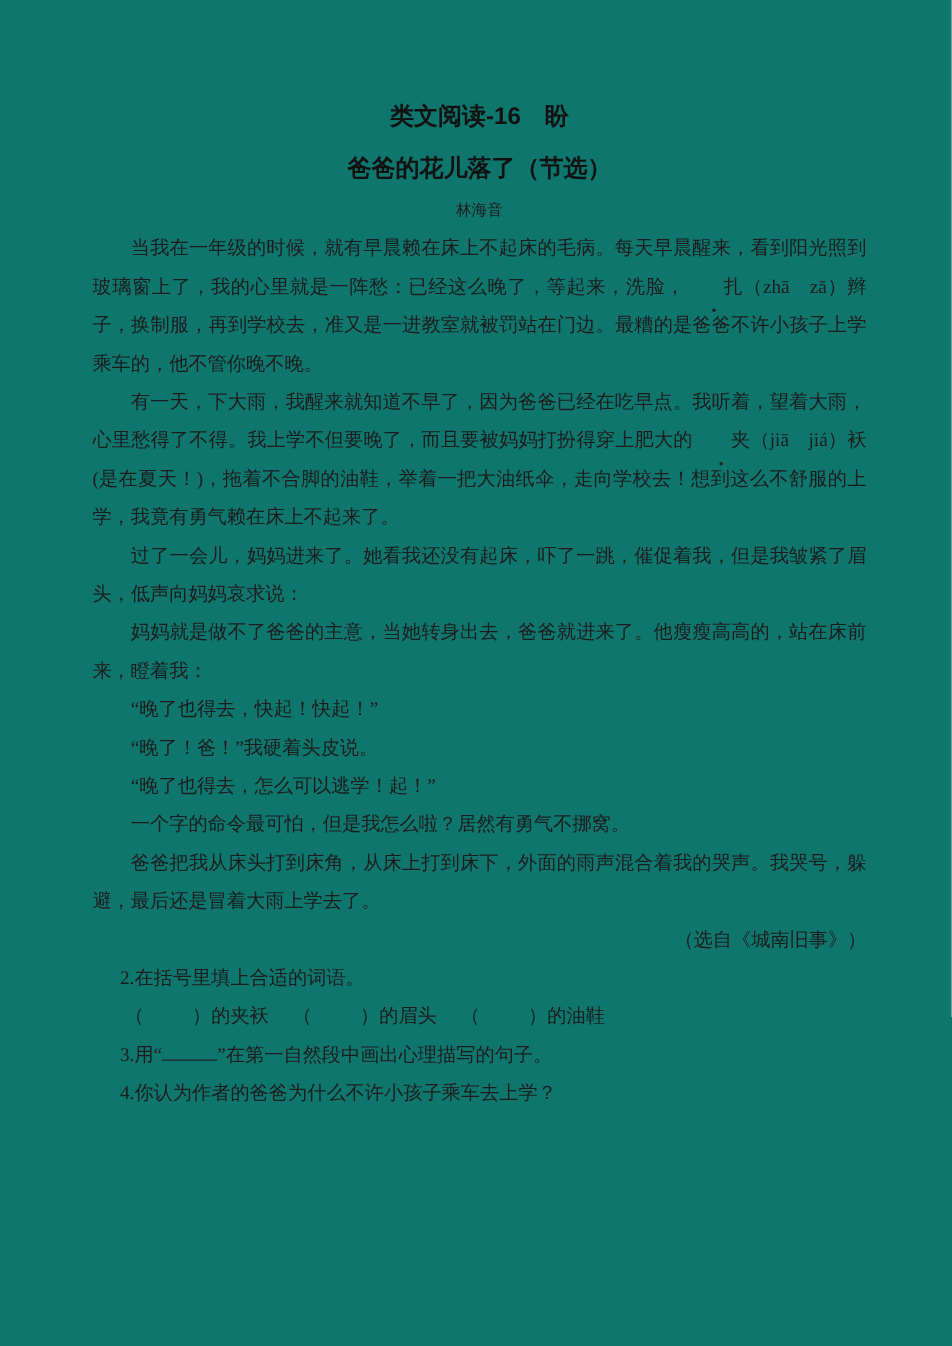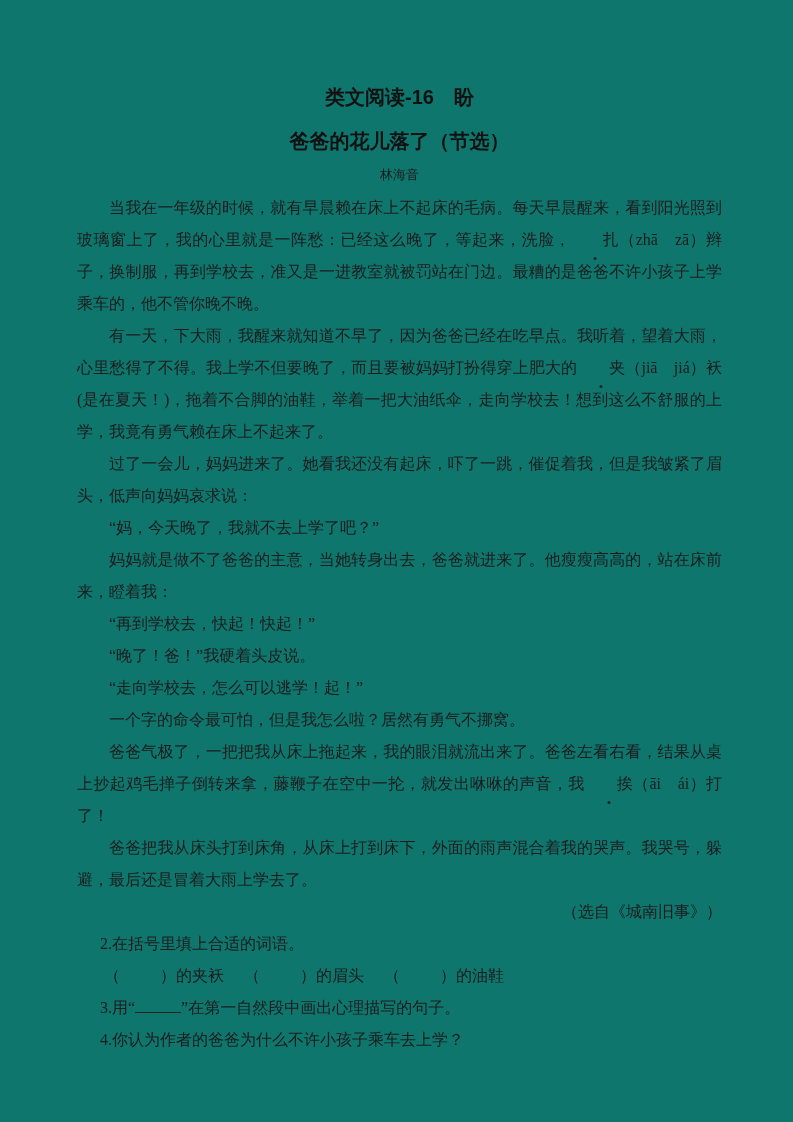--- a/index.html
+++ b/index.html
@@ -103,27 +103,25 @@
 
 <div class="page">
   <h1 class="doc-title">类文阅读-16　盼</h1>
   <h2 class="doc-subtitle">爸爸的花儿落了（节选）</h2>
   <p class="doc-author">林海音</p>
 
   <div class="passage">
       <p>当我在一年级的时候，就有早晨赖在床上不起床的毛病。每天早晨醒来，看到阳光照到玻璃窗上了，我的心里就是一阵愁：已经这么晚了，等起来，洗脸，<span class="em-dot">扎</span>（zhā　zā）辫子，换制服，再到学校去，准又是一进教室就被罚站在门边。最糟的是爸爸不许小孩子上学乘车的，他不管你晚不晚。</p>
       <p>有一天，下大雨，我醒来就知道不早了，因为爸爸已经在吃早点。我听着，望着大雨，心里愁得了不得。我上学不但要晚了，而且要被妈妈打扮得穿上肥大的<span class="em-dot">夹</span>（jiā　jiá）袄(是在夏天！)，拖着不合脚的油鞋，举着一把大油纸伞，走向学校去！想到这么不舒服的上学，我竟有勇气赖在床上不起来了。</p>
       <p>过了一会儿，妈妈进来了。她看我还没有起床，吓了一跳，催促着我，但是我皱紧了眉头，低声向妈妈哀求说：</p>
-      <p>“妈，今天晚了，我就不去上学了吧？”</p>
       <p>妈妈就是做不了爸爸的主意，当她转身出去，爸爸就进来了。他瘦瘦高高的，站在床前来，瞪着我：</p>
-      <p>“再到学校去，快起！快起！”</p>
+      <p>“晚了也得去，快起！快起！”</p>
       <p>“晚了！爸！”我硬着头皮说。</p>
-      <p>“走向学校去，怎么可以逃学！起！”</p>
+      <p>“晚了也得去，怎么可以逃学！起！”</p>
       <p>一个字的命令最可怕，但是我怎么啦？居然有勇气不挪窝。</p>
-      <p>爸爸气极了，一把把我从床上拖起来，我的眼泪就流出来了。爸爸左看右看，结果从桌上抄起鸡毛掸子倒转来拿，藤鞭子在空中一抡，就发出咻咻的声音，我<span class="em-dot">挨</span>（āi　ái）打了！</p>
       <p>爸爸把我从床头打到床角，从床上打到床下，外面的雨声混合着我的哭声。我哭号，躲避，最后还是冒着大雨上学去了。</p>
     </div>
 
   <p class="attribution">（选自《城南旧事》）</p>
 
   <div class="exercises">
       <p>2.在括号里填上合适的词语。</p>
       <p class="pre">（          ）的夹袄     （          ）的眉头     （          ）的油鞋</p>
       <p>3.用“<span class="blank"></span>”在第一自然段中画出心理描写的句子。</p>
       <p>4.你认为作者的爸爸为什么不许小孩子乘车去上学？</p>

